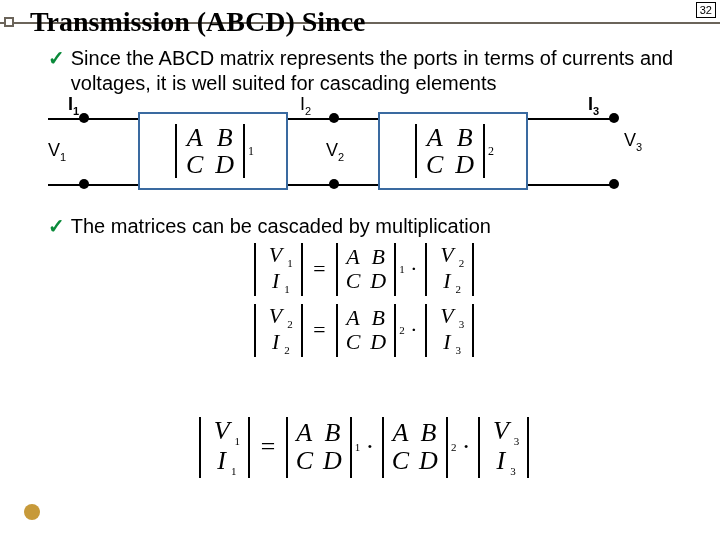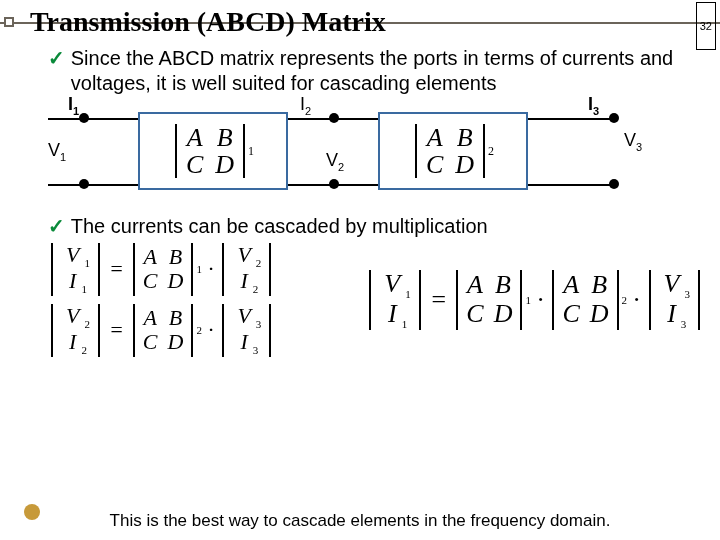--- a/index.html
+++ b/index.html
@@ -11,21 +11,21 @@
     font-family: Arial, Helvetica, sans-serif;
     color: #000;
     position: relative;
     overflow: hidden;
   }
   .page-num {
     position: absolute;
     top: 2px; right: 4px;
     border: 1px solid #000;
     font-size: 11px;
-    padding: 17px 3px;
+    padding: 1px 3px;
     min-width: 14px;
     text-align: center;
   }
   .title {
     font-family: "Comic Sans MS", "Comic Sans", cursive;
     font-weight: bold;
     font-size: 28px;
     margin: 6px 20px 4px 30px;
   }
   .title-rule {
@@ -86,21 +86,21 @@
   .mat .col { display:flex; flex-direction:column; align-items:center; line-height:1.05; }
   .mat .col span { padding: 0 6px; }
   .mat .bar { width:2px; background:#000; align-self:stretch; margin:0 3px; }
   .mat .sub { font-size: 12px; font-style: normal; vertical-align: sub; }
   .lbl {
     position:absolute;
     font-family: Arial;
     font-size: 18px;
   }
   .lbl sub { font-size: 11px; }
-  .eqrow { display:flex; align-items:center; gap: 92px; margin-top: 4px;}
+  .eqrow { display:flex; align-items:center; gap: 60px; margin-top: 4px; flex-direction: column;}
   .eqcol { display:flex; flex-direction:column; gap: 8px; }
   .eq {
     font-family: "Times New Roman", serif;
     font-style: italic;
     font-size: 22px;
     display:flex; align-items:center;
   }
   .eq .bar { width:2px; background:#000; align-self:stretch; margin:0 3px; }
   .eq .col { display:flex; flex-direction:column; align-items:center; line-height:1.1; }
   .eq .col span { padding: 0 5px; }
@@ -120,21 +120,21 @@
     width: 16px; height:16px;
     background:#c79a3a; border-radius:50%;
   }
 </style>
 </head>
 <body>
 
 <div class="title-rule"></div>
 <div class="title-bullet"></div>
 <div class="page-num">32</div>
-<div class="title">Transmission (ABCD) Matrix</div>
+<div class="title">Transmission (ABCD) Since</div>
 
 <div class="content">
   <div class="bullet-item">
     <span class="check">✓</span>
     <span>Since the ABCD matrix represents the ports in terms of currents and voltages, it is well suited for cascading elements</span>
   </div>
 
   <div class="diagram">
 
     <div class="wire" style="left:0;top:20px;width:90px;"></div>
@@ -180,27 +180,27 @@
           </div>
         <div class="bar"></div>
           <span class="sub">2</span>
       </div>
     </div>
 
     <div class="lbl" style="left:20px;top:-4px;font-weight:bold;"><span>I</span><sub>1</sub></div>
     <div class="lbl" style="left:252px;top:-4px;"><span>I</span><sub>2</sub></div>
     <div class="lbl" style="left:540px;top:-4px;font-weight:bold;"><span>I</span><sub>3</sub></div>
     <div class="lbl" style="left:0px;top:42px;"><span>V</span><sub>1</sub></div>
-    <div class="lbl" style="left:278px;top:52px;"><span>V</span><sub>2</sub></div>
+    <div class="lbl" style="left:278px;top:42px;"><span>V</span><sub>2</sub></div>
     <div class="lbl" style="left:576px;top:32px;"><span>V</span><sub>3</sub></div>
   </div>
 
   <div class="bullet-item">
     <span class="check">✓</span>
-    <span>The currents can be cascaded by multiplication</span>
+    <span>The matrices can be cascaded by multiplication</span>
   </div>
 
   <div class="eqrow">
     <div class="eqcol">
       <div class="eq">
         <div class="bar"></div>
           <div class="col">
             <span><span>V</span><sub>1</sub></span>
             <span><span>I</span><sub>1</sub></span>
           </div>
@@ -290,14 +290,13 @@
           <span><span>V</span><sub>3</sub></span>
           <span><span>I</span><sub>3</sub></span>
         </div>
         <div class="bar"></div>
     </div>
   </div>
 </div>
 
 <div class="foot-dot"></div>
 <div class="footer">
-  <div>This is the best way to cascade elements in the frequency domain.</div>
 </div>
 
 </body></html>

